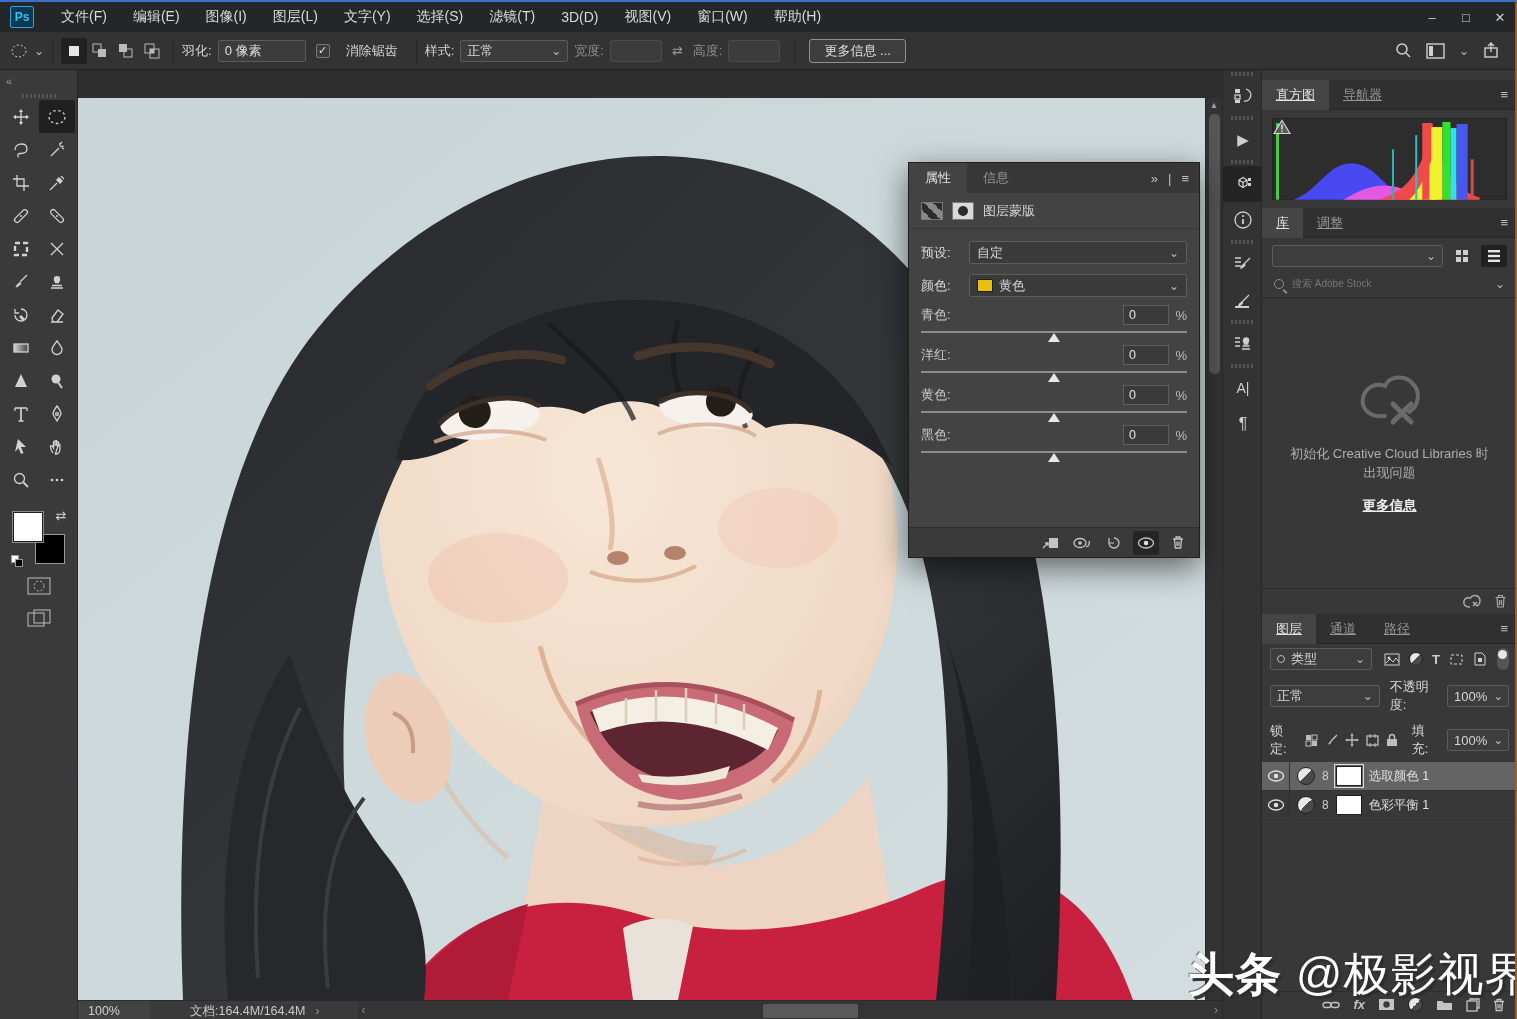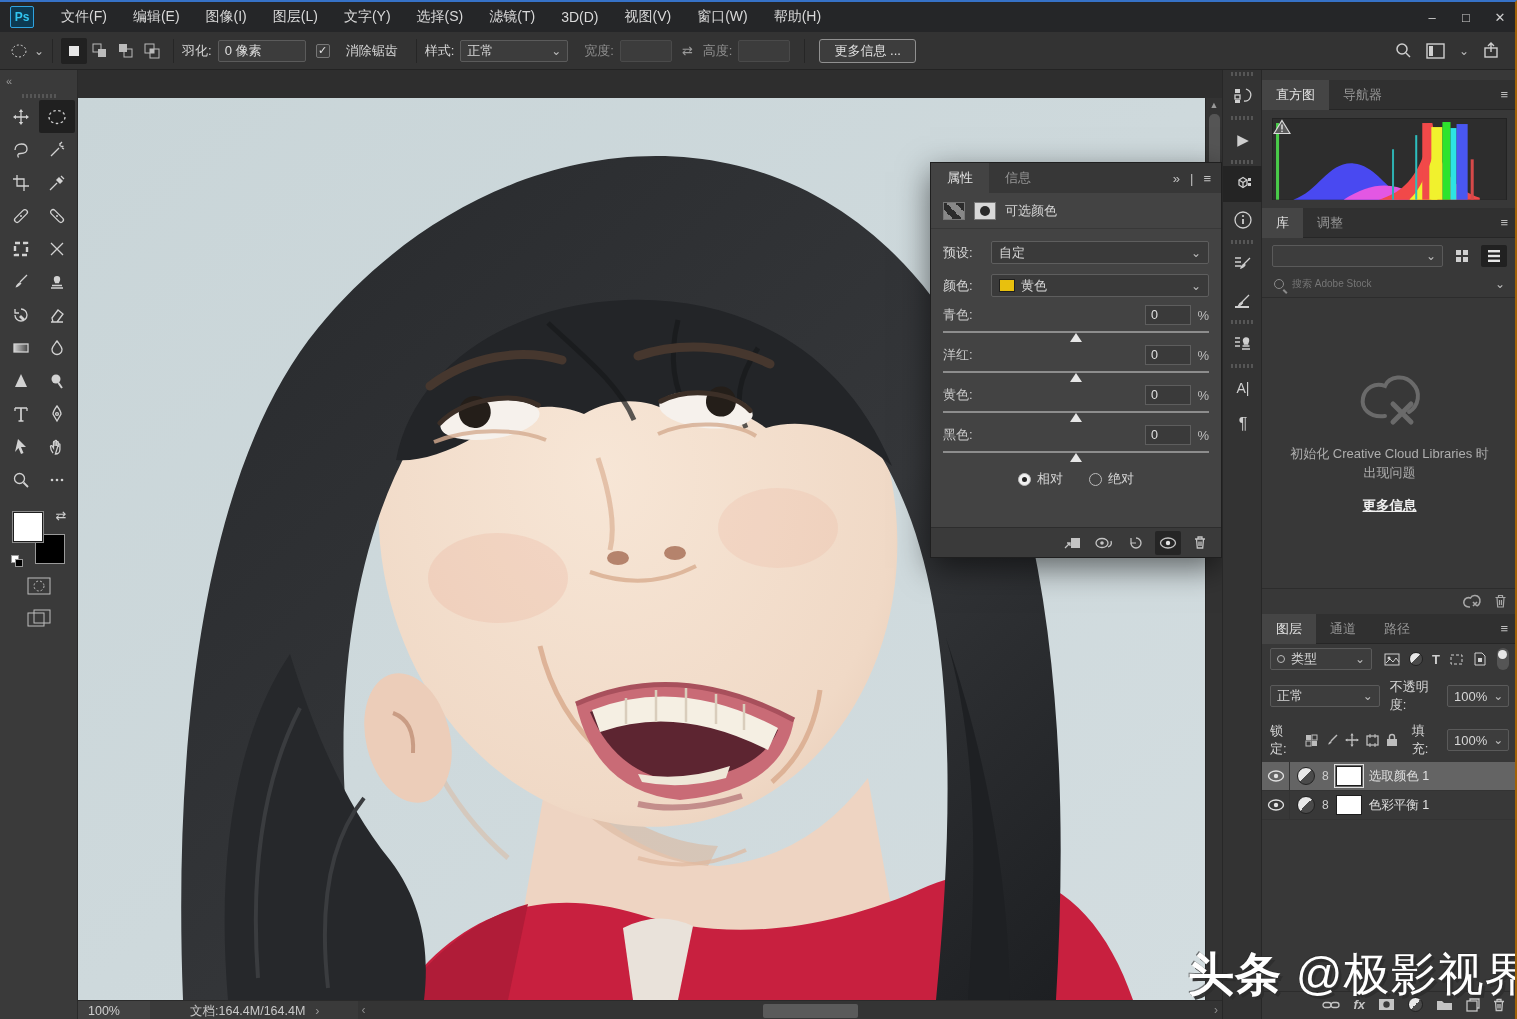--- a/index.html
+++ b/index.html
@@ -61,21 +61,21 @@
 
   
   #statusbar { left:78px; top:998px; width:1144px; height:21px; background:#3a3a3a; border-top:1px solid #2a2a2a; display:flex; align-items:center; font-size:12.5px; }
   #status-zoom { width:72px; padding-left:10px; color:#d0d0d0; background:#424242; height:100%; display:flex; align-items:center; }
   #status-doc { padding:0 10px 0 40px; color:#c8c8c8; }
   #hscroll { position:relative; flex:1; height:100%; background:#343434; margin-left:30px; }
   #hthumb { position:absolute; left:405px; top:3px; width:95px; height:14px; background:#5a5a5a; border-radius:2px; }
   .hscroll-arr { position:absolute; top:2px; color:#8a8a8a; font-size:12px; }
 
   
-  #props { left:930px; top:160px; width:292px; height:396px; background:#434343; border:1px solid #1f1f1f; box-shadow:0 10px 30px rgba(0,0,0,.55); }
+  #props { left:908px; top:160px; width:292px; height:396px; background:#434343; border:1px solid #1f1f1f; box-shadow:0 10px 30px rgba(0,0,0,.55); }
   #props-tabs { height:30px; background:#373737; display:flex; align-items:center; }
   .ptab { padding:0 16px; height:30px; display:flex; align-items:center; font-size:13px; }
   .ptab.active { background:#434343; color:#e4e4e4; }
   .ptab.inactive { color:#969696; }
   #props-tabs .right-icons { margin-left:auto; display:flex; gap:10px; padding-right:10px; color:#c0c0c0; }
   #adj-head { height:36px; display:flex; align-items:center; gap:9px; padding:0 12px; border-bottom:1px solid #383838; }
   .badge1 { width:22px; height:18px; background:#2c2c2c; border:1px solid #777; position:relative; overflow:hidden; }
   .badge1:before { content:""; position:absolute; inset:0; background:linear-gradient(45deg,#888 25%,#2c2c2c 25% 50%,#888 50% 75%,#2c2c2c 75%); }
   .badge2 { width:22px; height:18px; background:#d8d8d8; border:1px solid #777; display:flex; align-items:center; justify-content:center; }
   .badge2 i { width:10px; height:10px; border-radius:50%; background:#2a2a2a; }
@@ -103,21 +103,21 @@
 
   
   #iconstrip { left:1222px; top:68px; width:40px; height:951px; background:#333333; border-left:1px solid #272727; border-right:1px solid #272727; }
   .strip-btn { width:40px; height:36px; display:flex; align-items:center; justify-content:center; color:#cfcfcf; font-size:15px; }
   .strip-btn.active { background:#242424; }
   .strip-btn svg { stroke:#cfcfcf; fill:none; stroke-width:1.3; }
 
   
   #rightcol { left:1262px; top:68px; width:255px; height:951px; background:#383838; }
   .tabs-strip { height:30px; background:#303030; display:flex; align-items:center; border-bottom:1px solid #262626; }
-  .rtab { padding:0 14px; height:30px; display:flex; align-items:center; font-size:13px; color:#979797; }
+  .rtab { padding:0 14px; height:30px; display:flex; align-items:center; font-size:13px; color:#979797;text-decoration:underline; }
   .rtab.active { background:#454545; color:#e2e2e2; }
   .menu-glyph { margin-left:auto; padding-right:10px; color:#bdbdbd; letter-spacing:-1px; }
   #hist-box { margin:8px 10px; height:82px; background:#2d2d2d; border:1px solid #232323; position:relative; }
   #hist-box svg { position:absolute; inset:0; }
   #hist-warn { position:absolute; right:6px; top:5px; width:18px; height:16px; }
   #libs-toolbar { display:flex; align-items:center; gap:6px; padding:7px 10px; }
   #libs-combo { flex:1; height:22px; background:#3d3d3d; border:1px solid #5a5a5a; border-radius:2px; display:flex; align-items:center; justify-content:flex-end; padding:0 6px; }
   .view-btn { width:26px; height:22px; display:flex; align-items:center; justify-content:center; border-radius:2px; }
   .view-btn.active { background:#212121; }
   #libs-search { display:flex; align-items:center; gap:8px; padding:4px 12px 8px; color:#8a8a8a; border-bottom:1px solid #2c2c2c; }
@@ -213,21 +213,21 @@
     <span>羽化:</span>
     <input class="opt-field" style="width: 88px; margin: 0px 10px 0px 6px;" value="0 像素">
     <div class="checkbox">✓</div>
     <span style="margin:0 10px 0 16px">消除锯齿</span>
     <div class="vsep"></div>
     <span>样式:</span>
     <div class="opt-select" style="width:108px; margin-left:6px">
       <span style="flex:1">正常</span>
       <span class="chev">⌄</span>
     </div>
-    <span class="dim" style="margin-left:16px">宽度:</span>
+    <span class="dim" style="margin-left:6px">宽度:</span>
     <input class="opt-field dim" style="width: 52px; margin-left: 6px; border-color: rgb(74, 74, 74);" value="">
     <span style="margin:0 10px; color:#9a9a9a">⇄</span>
     <span class="dim">高度:</span>
     <input class="opt-field dim" style="width: 52px; margin-left: 6px; border-color: rgb(74, 74, 74);" value="">
     <div class="vsep" style="margin:0 14px"></div>
     <button id="select-mask-btn">更多信息 ...</button>
     <div class="topright-icons">
       <svg width="17" height="17">
           <circle cx="7" cy="7" r="5" stroke="#cfcfcf" fill="none" stroke-width="1.5"></circle>
           <path d="M11 11 L15 15" stroke="#cfcfcf" stroke-width="1.5"></path>
@@ -524,21 +524,21 @@
         <span>»</span>
         <span>|</span>
         <span>≡</span>
       </div>
     </div>
     <div id="adj-head">
       <div class="badge1"></div>
       <div class="badge2">
           <i></i>
         </div>
-      <span>可选颜色</span>
+      <span>图层蒙版</span>
     </div>
     <div class="prop-row" style="padding-top:12px">
       <span style="width:40px">预设:</span>
       <div class="prop-select">
         <span class="lbl">自定</span>
         <span class="chev">⌄</span>
       </div>
     </div>
     <div class="prop-row">
       <span style="width:40px">颜色:</span>
@@ -583,32 +583,20 @@
       <div class="slider-top">
         <span>黑色:</span>
         <input value="0" style="">
         <span class="pct">%</span>
       </div>
       <div class="track">
           <div class="thumb"></div>
         </div>
     </div>
 
-    <div id="radio-row">
-      <div class="radio">
-        <span class="rdot on">
-            <i></i>
-          </span>
-        <span>相对</span>
-      </div>
-      <div class="radio">
-        <span class="rdot"></span>
-        <span>绝对</span>
-      </div>
-    </div>
 
     <div id="props-foot">
       <div class="footbtn">
         <svg width="18" height="14">
             <rect x="8" y="2" width="9" height="10" fill="#c4c4c4" stroke="none"></rect>
             <path d="M2 12 L7 7 M4 7h3v3"></path>
           </svg>
       </div>
       <div class="footbtn">
         <svg width="20" height="14">

